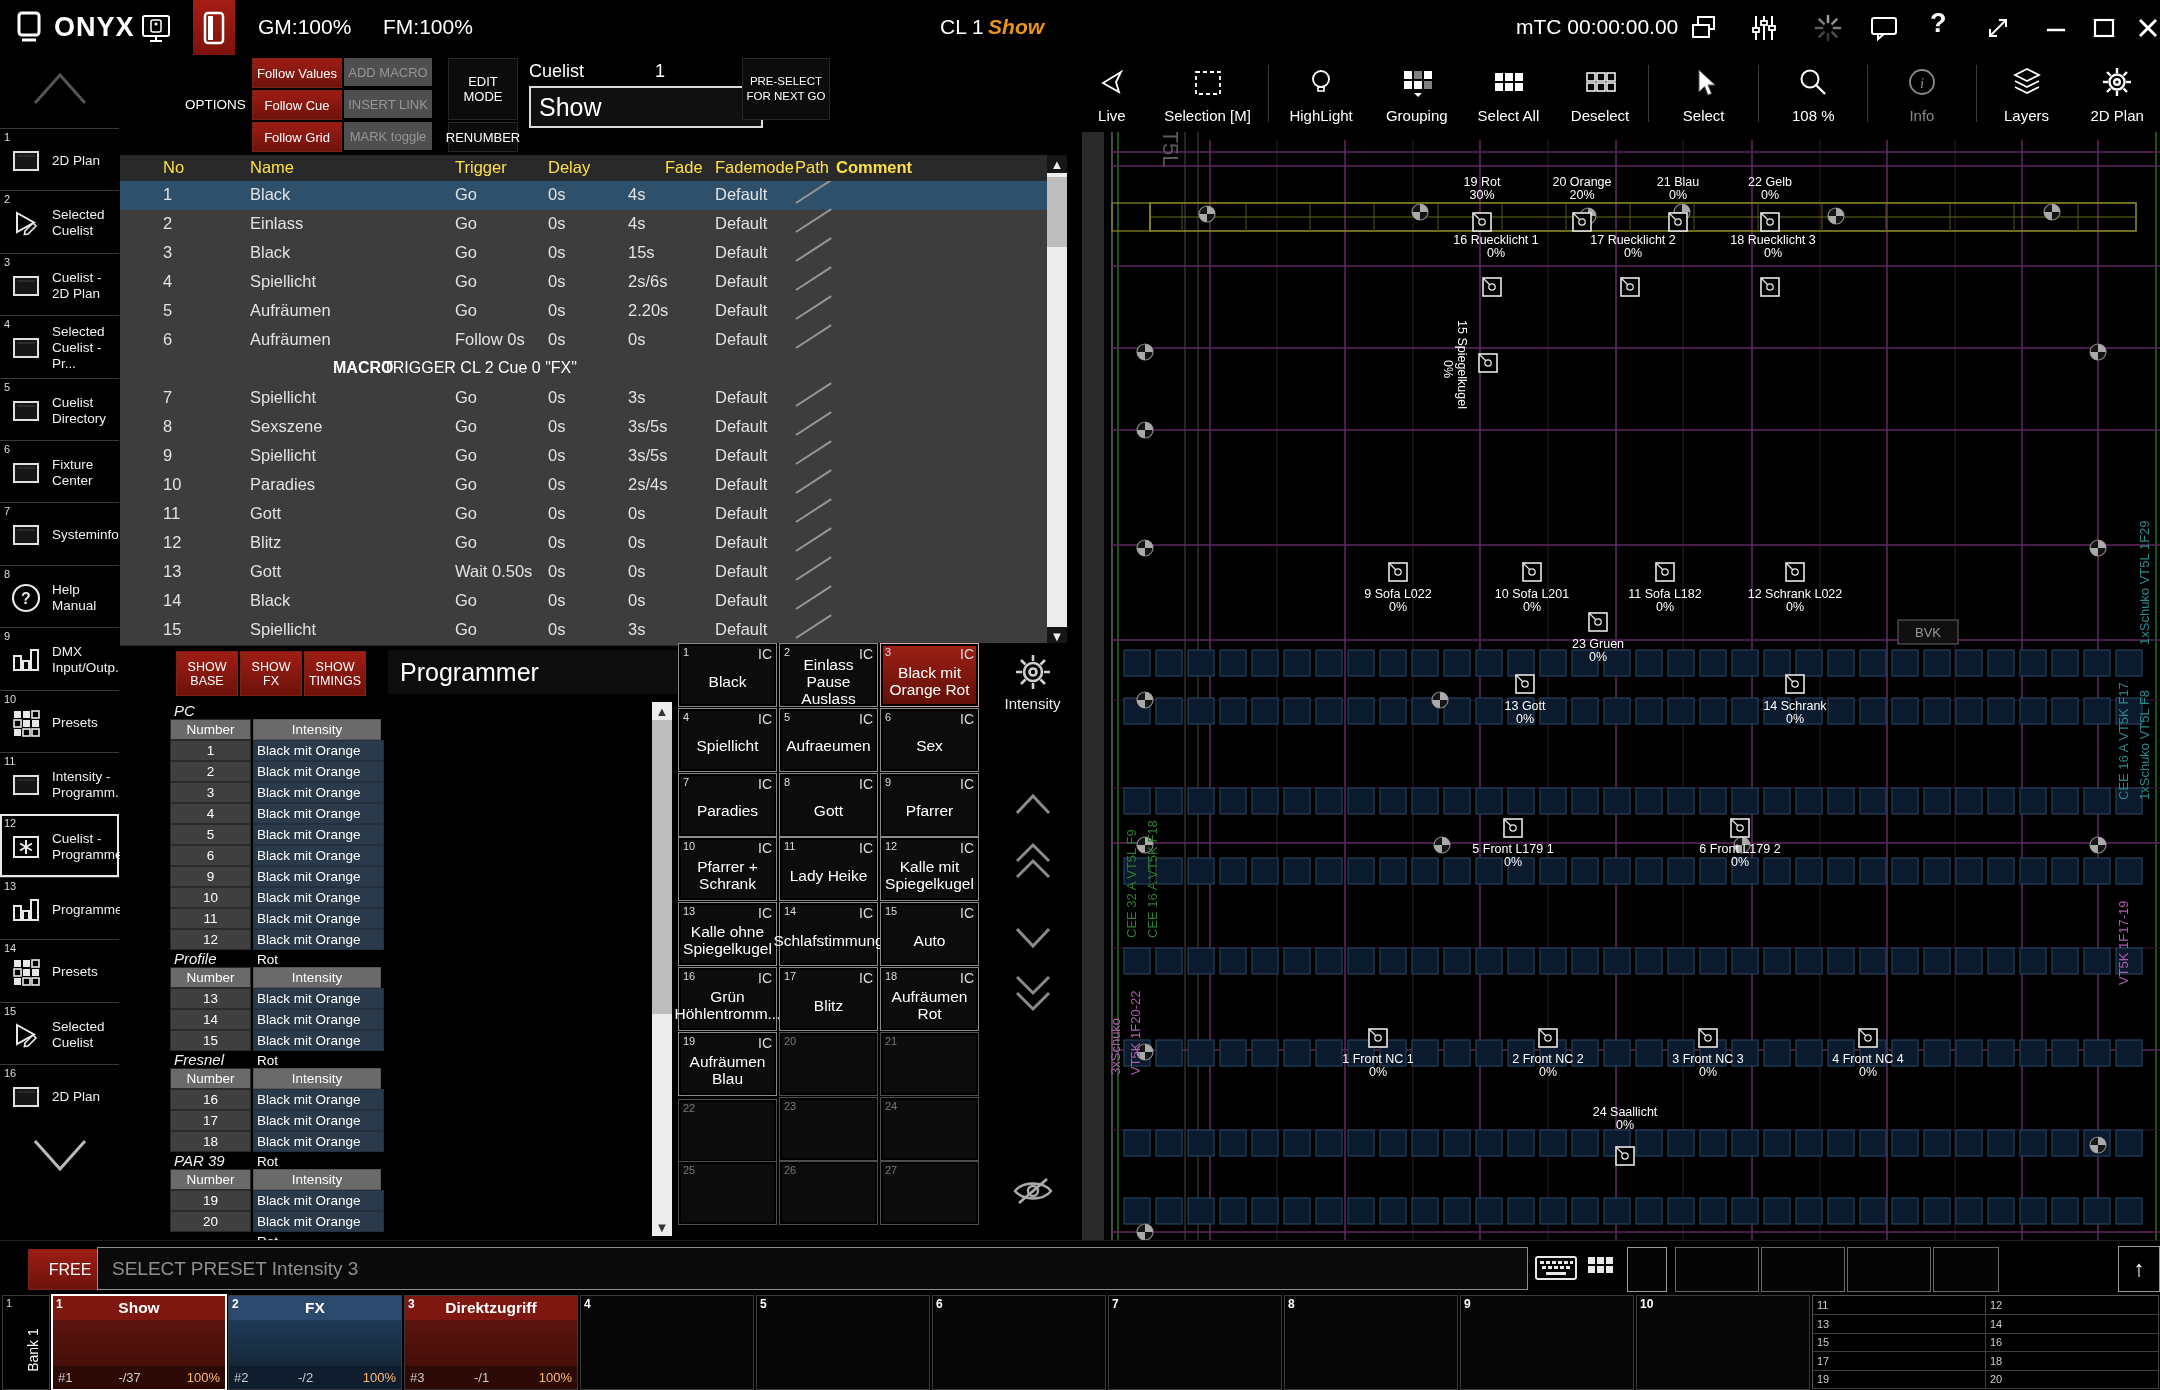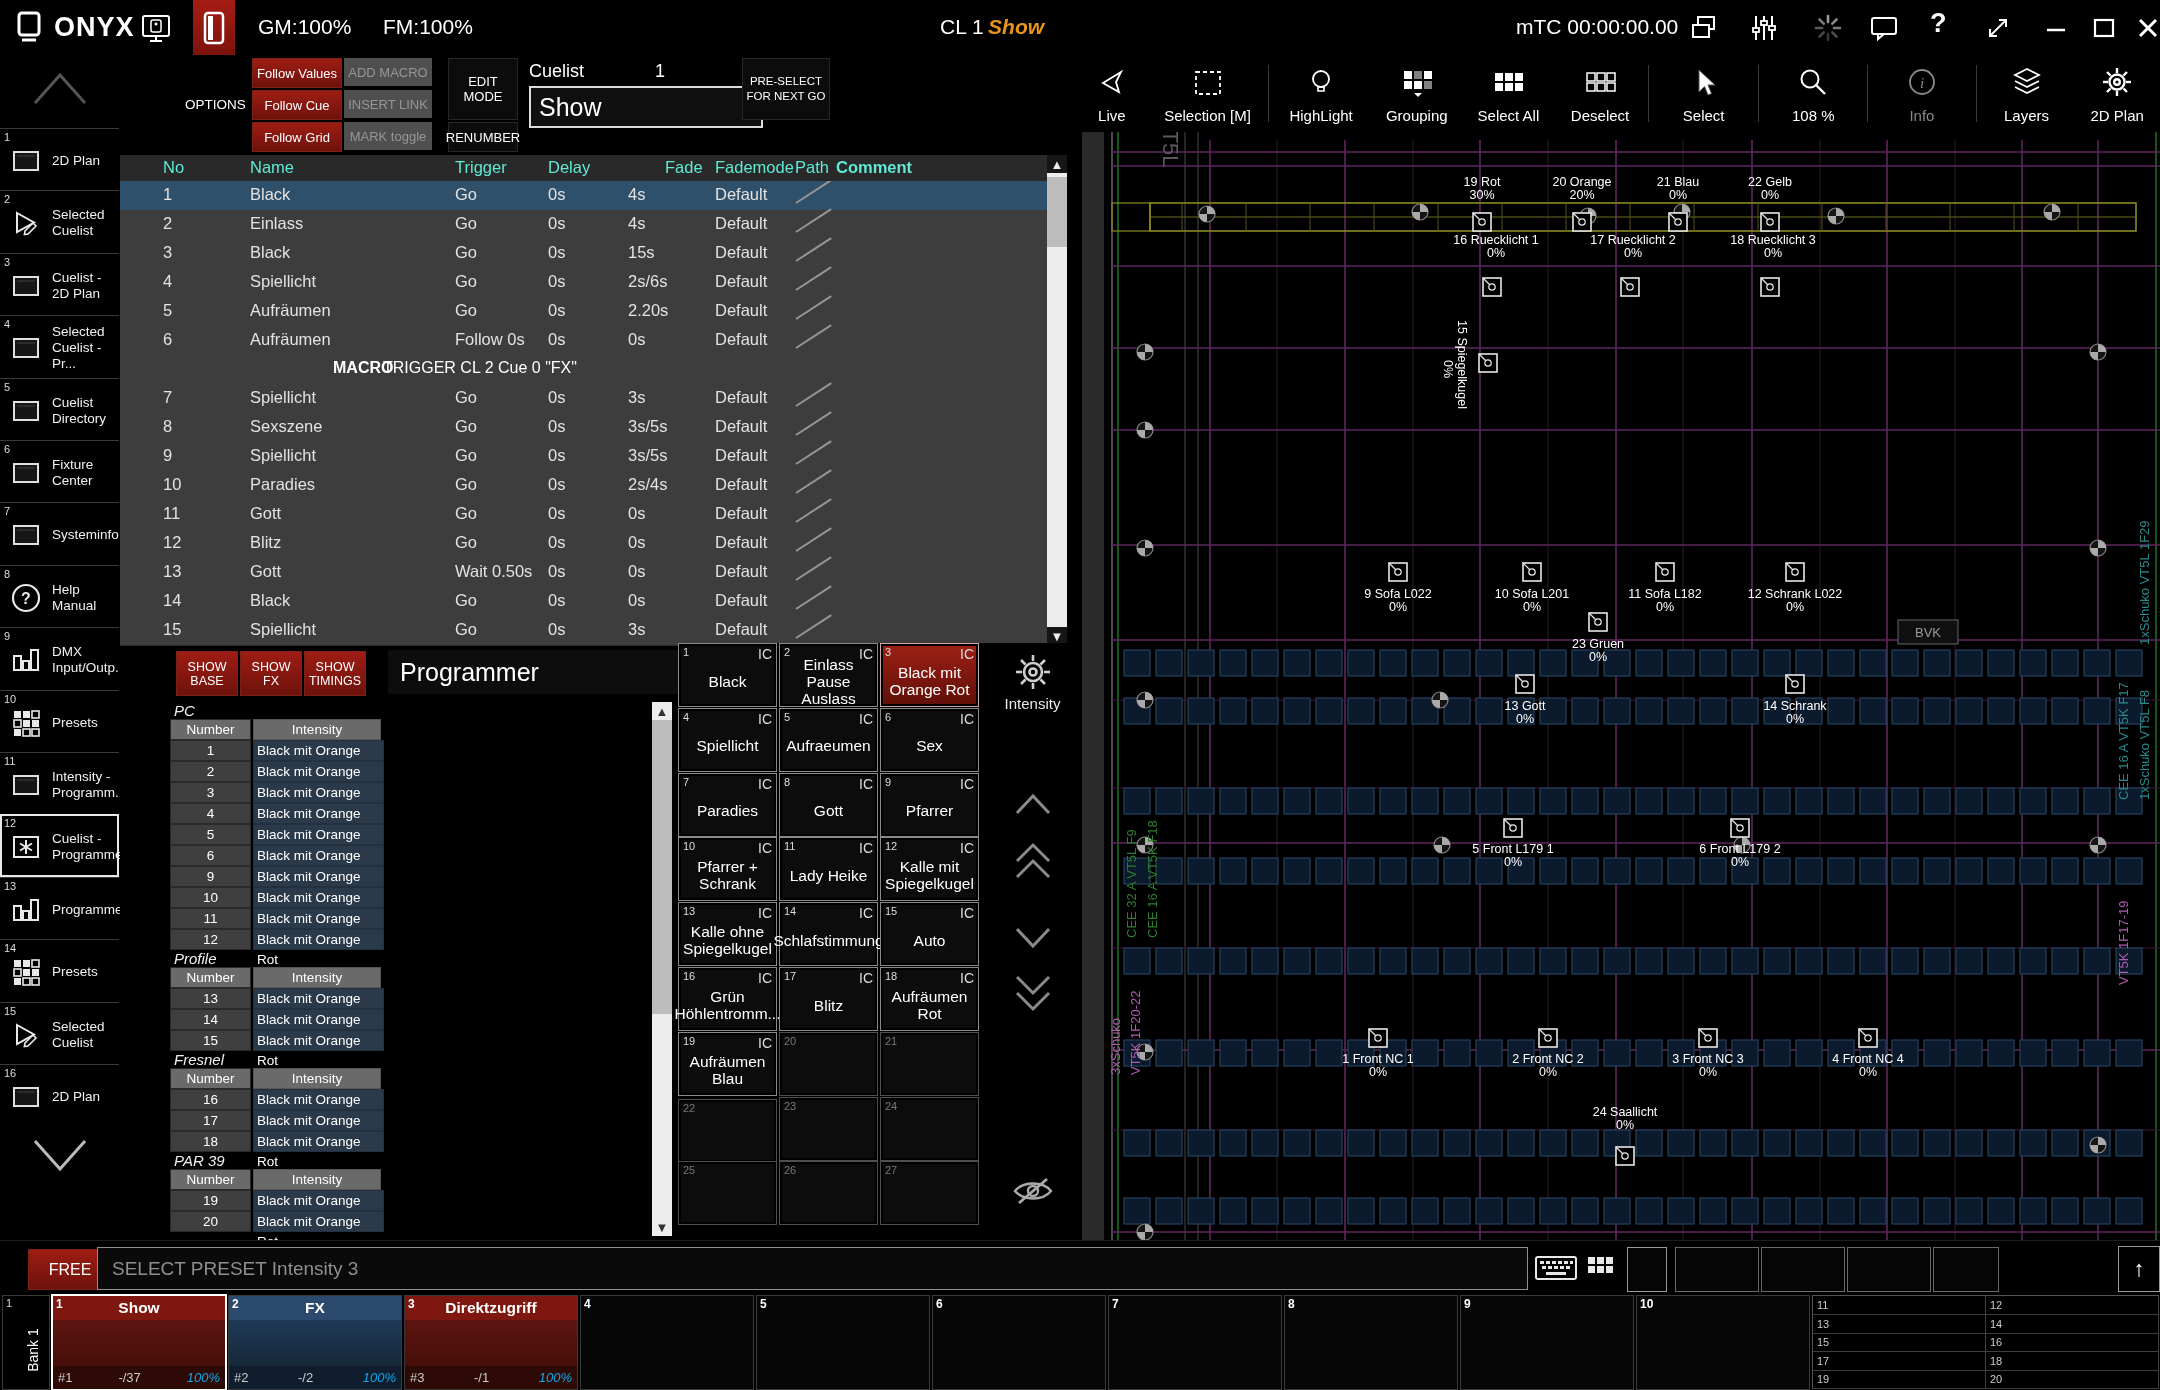--- a/index.html
+++ b/index.html
@@ -24,21 +24,21 @@
             display:flex;align-items:center;height:48px;}
   .sb-sel{outline:2px solid #e8e8e8;outline-offset:-2px;}
   .sb-chev{position:absolute;left:0;width:120px;display:flex;justify-content:center;}
   
   #cuelist-panel{left:120px;top:55px;width:955px;height:590px;background:#000;}
   .opt-btn{position:absolute;font-size:13px;display:flex;align-items:center;justify-content:center;text-align:center;}
   .btn-red{background:linear-gradient(#9e1d14,#6e120c);color:#fff;border:1px solid #7d2018;}
   .btn-gray{background:#4f4f4f;color:#969696;}
   .btn-dark{background:#0c0c0c;color:#fff;border:1px solid #262626;}
   #cue-input{border:2px solid #dcdcdc;background:#101010;color:#fff;font-size:25px;display:flex;align-items:center;padding-left:8px;}
-  #cue-table-header{left:0;top:100px;width:927px;height:26px;background:#292929;color:#5eead4;font-size:16.5px;}
+  #cue-table-header{left:0;top:100px;width:927px;height:26px;background:#292929;color:#fde047;font-size:16.5px;}
   .col{position:absolute;top:3px;}
   #cue-rows{left:0;top:126px;width:927px;height:464px;overflow:hidden;background:#3d3d3d;}
   .cue-row{position:absolute;left:0;width:927px;height:29px;font-size:16.5px;color:#e2e2e2;background:#3d3d3d;}
   .cue-row.sel{background:#2f506b;}
   .cue-cell{position:absolute;top:4px;}
   .slash{position:absolute;left:676px;top:21px;width:42px;height:2px;background:#969696;
          transform:rotate(-33deg);transform-origin:left center;}
   .macro-row{position:absolute;left:0;width:927px;height:29px;background:#3d3d3d;font-size:16px;}
   
   .sbar-track{position:absolute;background:#ededed;}
@@ -90,21 +90,21 @@
   #playbacks{left:0;top:1295px;width:2160px;height:95px;background:#000;}
   #bank-cell{left:2px;top:0;width:46px;height:93px;border:1px solid #3a3a3a;}
   #bank-num{position:absolute;left:3px;top:1px;font-size:11px;color:#ddd;}
   #bank-label{position:absolute;left:8px;top:46px;font-size:14px;color:#fff;transform:rotate(-90deg);transform-origin:center;white-space:nowrap;}
   .pb-cell{position:absolute;top:0;width:172px;height:93px;background:#060606;border:1px solid #3a3a3a;}
   .pb-cell .hdr{position:relative;height:24px;display:flex;align-items:center;}
   .pb-num{position:absolute;left:3px;top:1px;font-size:12px;font-weight:bold;color:#fff;}
   .pb-title{width:100%;text-align:center;font-size:15.5px;font-weight:bold;color:#fff;}
   .pb-foot{position:absolute;left:0;bottom:0;width:100%;height:23px;display:flex;align-items:center;
            justify-content:space-between;font-size:13px;color:#ccc;padding:0 5px;box-sizing:border-box;}
-  .pb-pct{color:#0ea5e9;font-style:italic;}
+  .pb-pct{color:#fdba74;}
   .pb-red .hdr{background:#7e170f;} .pb-red .bdy{height:46px;background:linear-gradient(#5c1510,#470e09);} .pb-red{background:#2e0a06;}
   .pb-blue .hdr{background:#2c4a6e;} .pb-blue .bdy{height:46px;background:linear-gradient(#1f3a58,#152839);} .pb-blue{background:#0f1d2e;}
   .pb-sel{outline:2px solid #fff;outline-offset:-1px;}
   #minigrid{position:absolute;left:1812px;top:0;width:347px;height:94px;border:1px solid #555;box-sizing:border-box;}
   .mg-cell{position:absolute;width:173px;height:19px;border-bottom:1px solid #3f3f3f;border-right:1px solid #3f3f3f;
            font-size:11px;color:#ccc;padding-left:4px;box-sizing:border-box;line-height:18px;}
   #uparrow-box{left:2118px;top:1246px;width:40px;height:44px;border:1px solid #9a9a9a;display:flex;align-items:center;justify-content:center;
                font-size:22px;color:#fff;}
 </style>
 </head>

